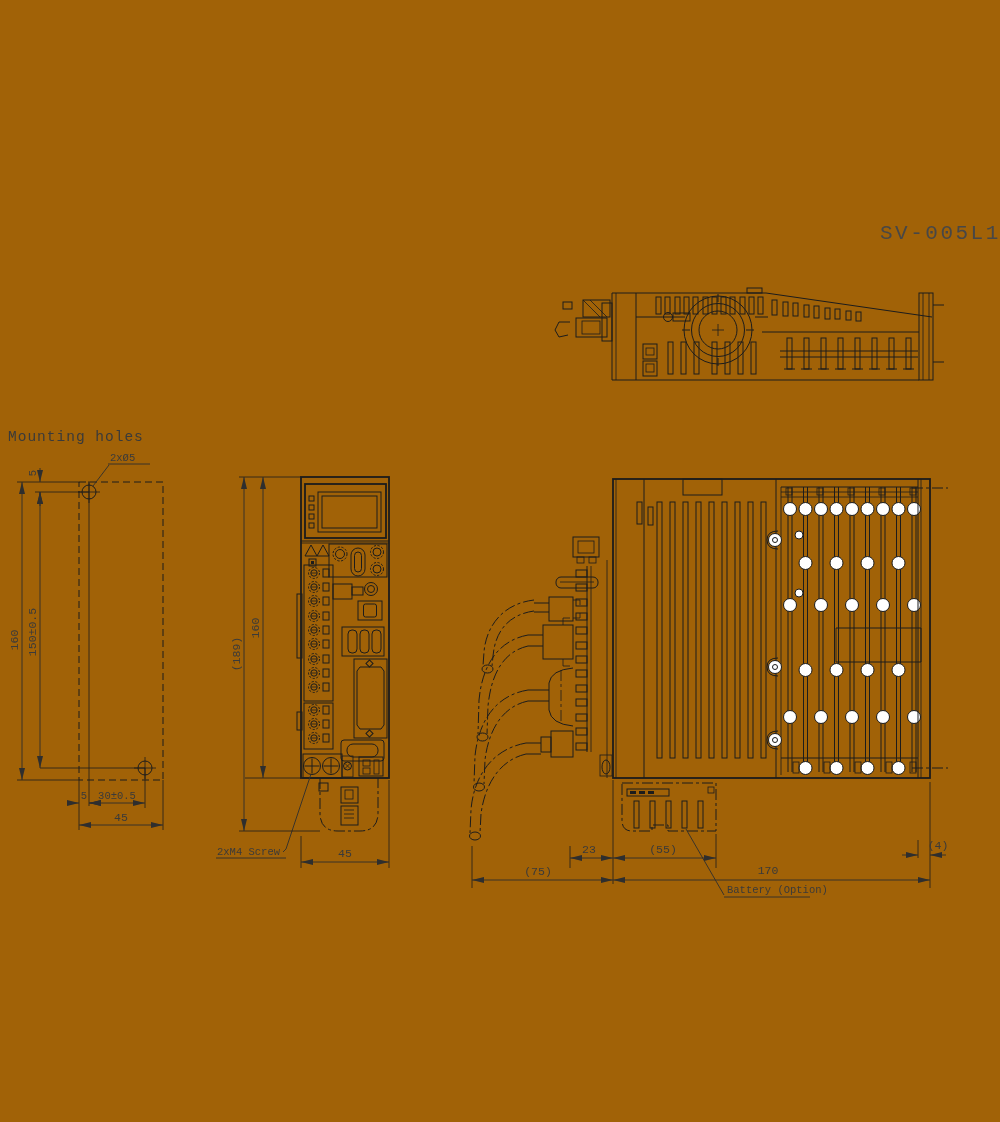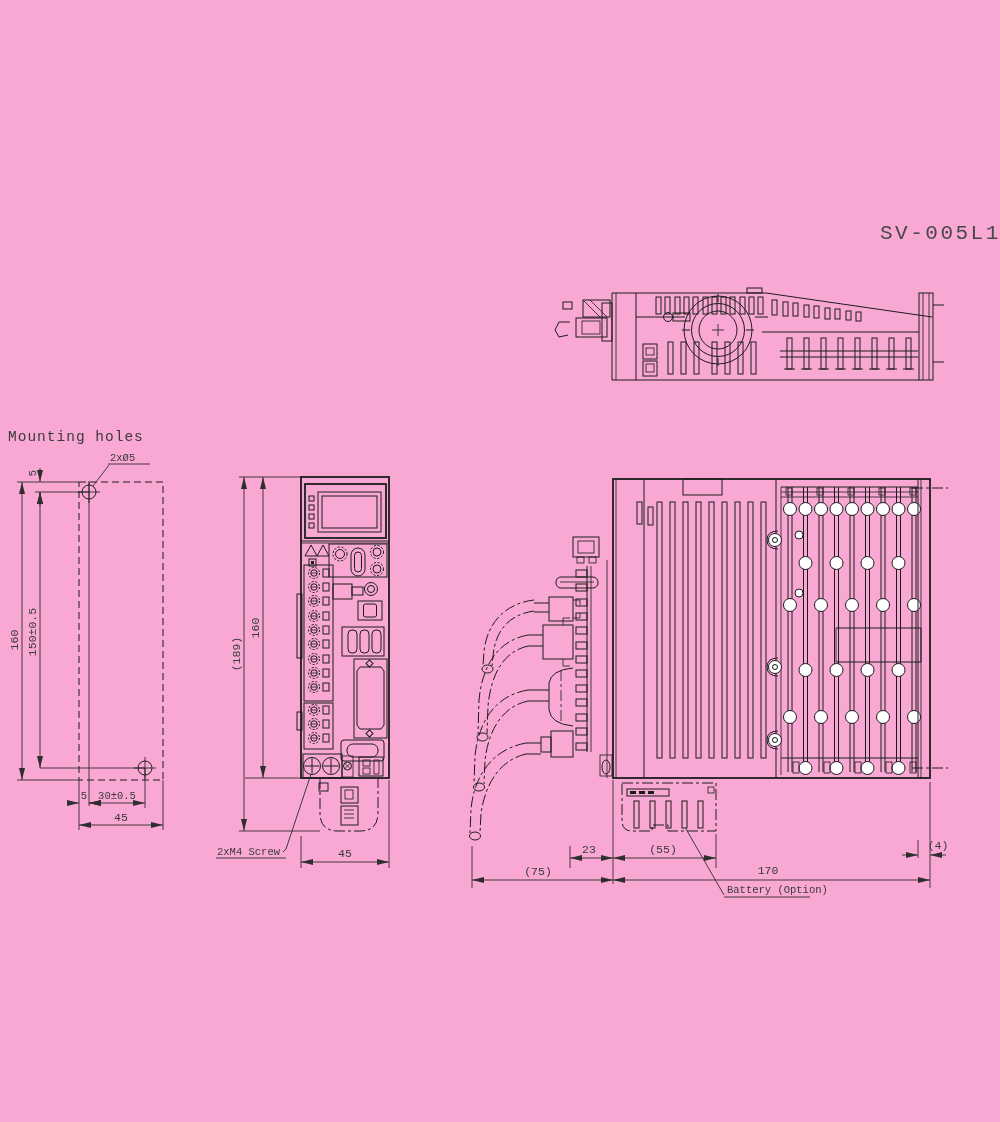--- a/index.html
+++ b/index.html
@@ -1,16 +1,16 @@
 <!DOCTYPE html>
 <html><head>
 <meta charset="utf-8">
 <style>
   html,body{margin:0;padding:0;background:#ffffff;}
-  .page{position:relative;width:1000px;height:1122px;background:#f9a8d4;overflow:hidden;}
+  .page{position:relative;width:1000px;height:1122px;background:#a16207;overflow:hidden;}
   svg{position:absolute;left:0;top:0;}
   .ln{fill:none;stroke:#1c1c1c;stroke-width:1;}
   .th{stroke-width:1.8;}
   .thin{stroke-width:.8;}
   .fW{fill:#ffffff;stroke:#1c1c1c;stroke-width:1;}
   .fB{fill:#1c1c1c;stroke:none;}
   .dash{stroke-dasharray:7 4;}
   .phm{stroke-dasharray:11 3 3 3;}
   .knl{stroke-dasharray:2.2 1.6;}
   .dim{fill:none;stroke:#2e2e2e;stroke-width:.9;}

